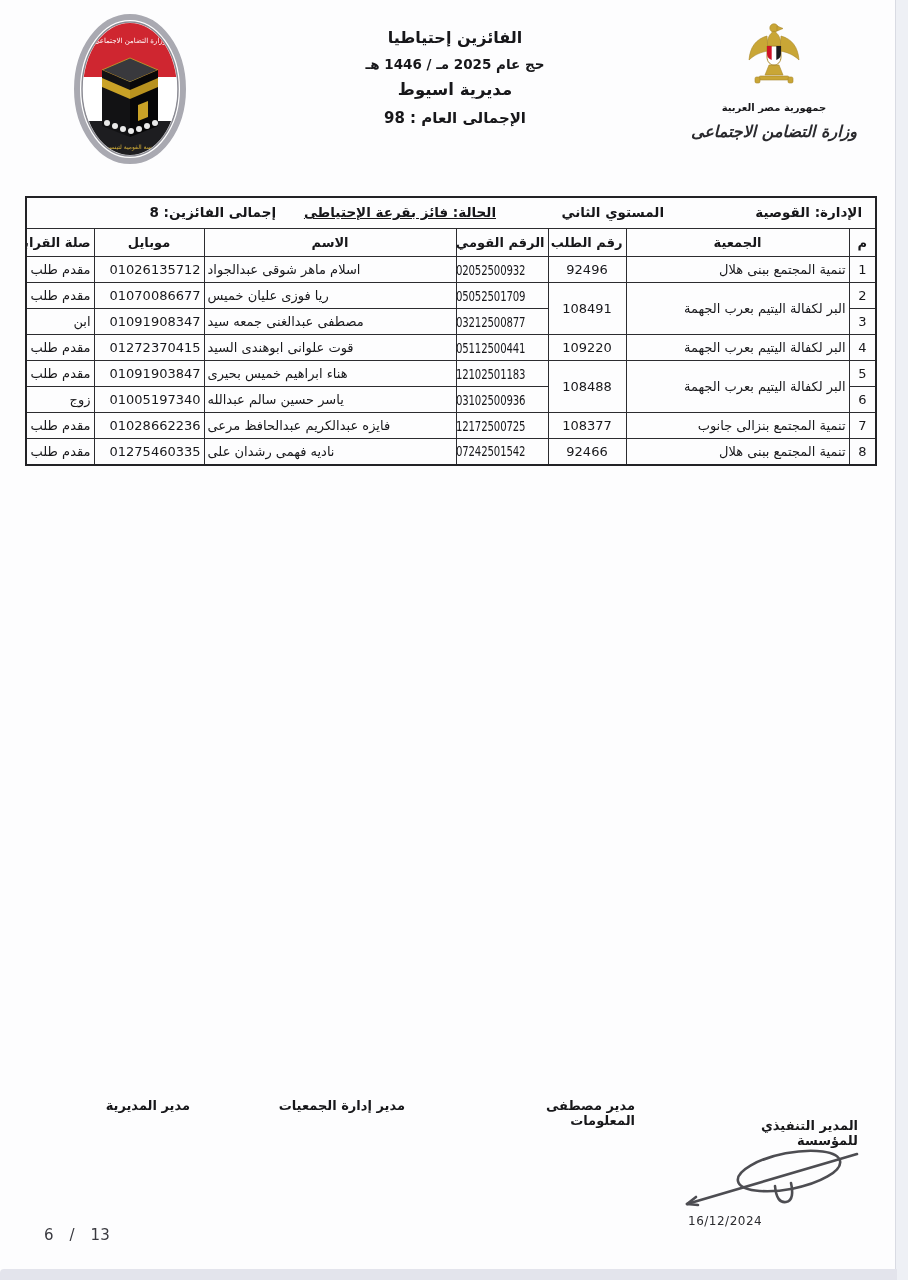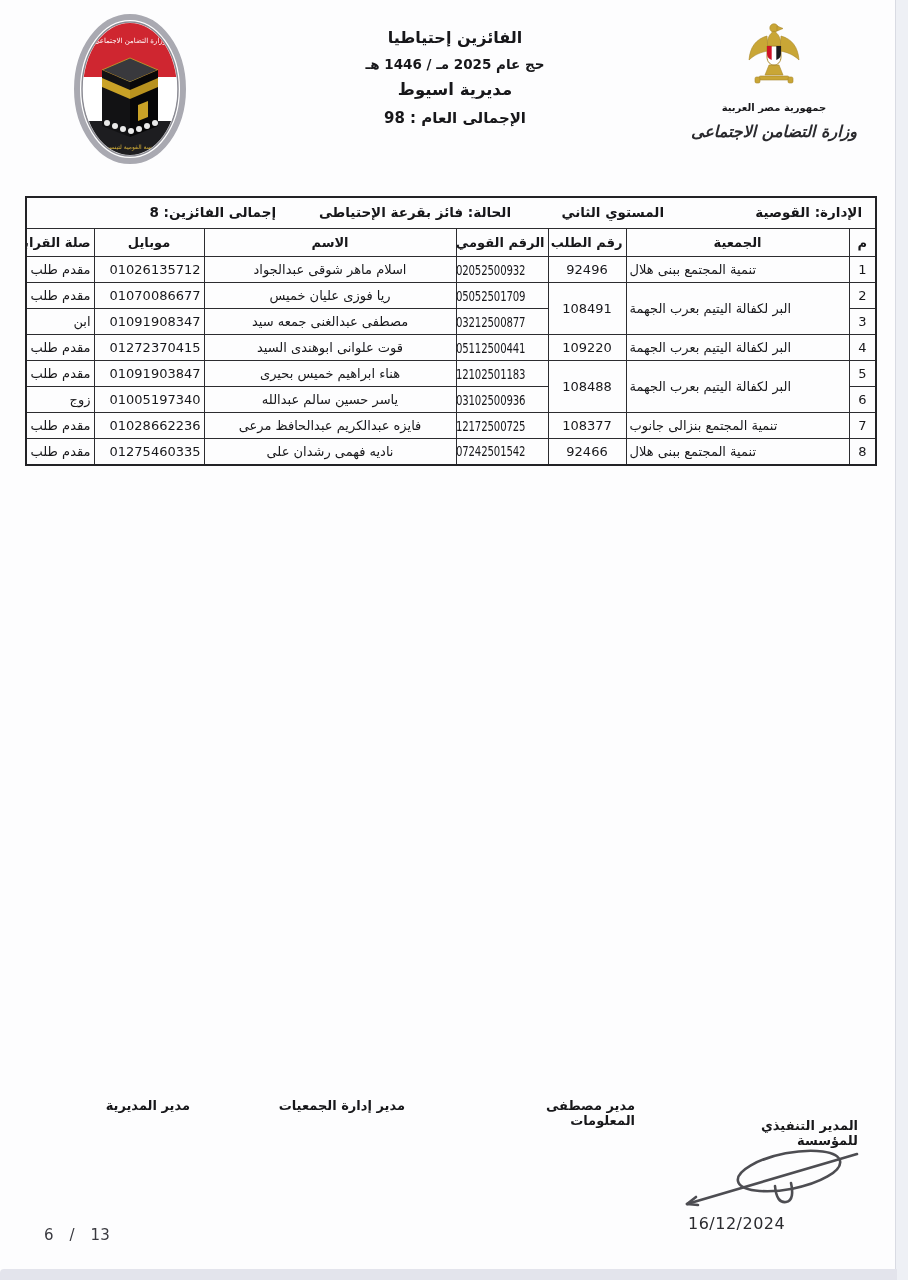--- a/index.html
+++ b/index.html
@@ -34,43 +34,43 @@
     border:2.2px solid #222226; }
   table.results td, table.results th {
     border:1.5px solid #2c2c30; height:26px; padding:0 3px;
     font-size:13px; white-space:nowrap; overflow:hidden; vertical-align:middle;
   }
   tr.info-row td { height:30px; }
   .info-wrap { position:relative; height:30px; font-weight:bold; font-size:13.5px; }
   .info-item { position:absolute; top:6px; }
   .i-admin  { right:10px; }
   .i-level  { right:208px; }
-  .i-status { right:361px; }
+  .i-status { right:376px;text-decoration:underline; }
   .i-total  { right:596px; }
   tr.head-row th { font-weight:bold; font-size:13px; height:28px; text-align:center; }
   th.h-name, th.h-assoc { text-align:right; }
   td.c-num   { text-align:center; font-size:13.5px; }
-  td.c-assoc { text-align:left; }
+  td.c-assoc { text-align:right; }
   td.c-req   { text-align:center; font-size:14px; }
   td.c-nid   { text-align:center; padding:0; }
   .nid { display:inline-block; transform:scaleX(0.70); transform-origin:center;
     font-size:14.5px; letter-spacing:-0.2px; }
-  td.c-name  { text-align:center; }
+  td.c-name  { text-align:left; }
   td.c-mob   { text-align:right; font-size:14.5px; padding:0 2px; }
   td.c-rel   { text-align:right; font-size:12.5px; }
 
   
   .sig-label { position:absolute; font-weight:bold; font-size:13px;
     direction:rtl; }
   .s1 { left:60px;  width:130px; top:1098px; }
   .s2 { left:265px; width:140px; top:1098px; }
   .s3 { left:490px; width:145px; top:1098px; }
   .s4 { left:700px; width:158px; top:1118px; }
   .signature { position:absolute; left:665px; top:1138px; }
-  .doc-date { position:absolute; left:688px; top:1214px; font-size:16px;
+  .doc-date { position:absolute; left:688px; top:1214px; font-size:12px;
     color:#2b2b2f; letter-spacing:0.5px; }
   .page-num { position:absolute; left:44px; top:1226px; font-size:15px;
     color:#3a3a40; display:flex; gap:16px; }
 </style>
 </head>
 <body>
 
 <div class="page">
   <div class="edge-right"></div>
 

